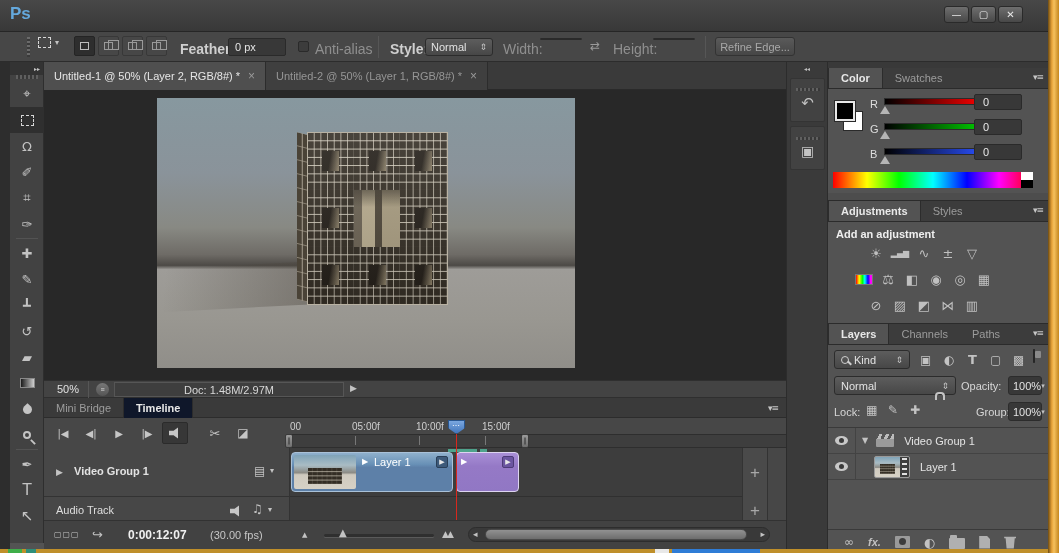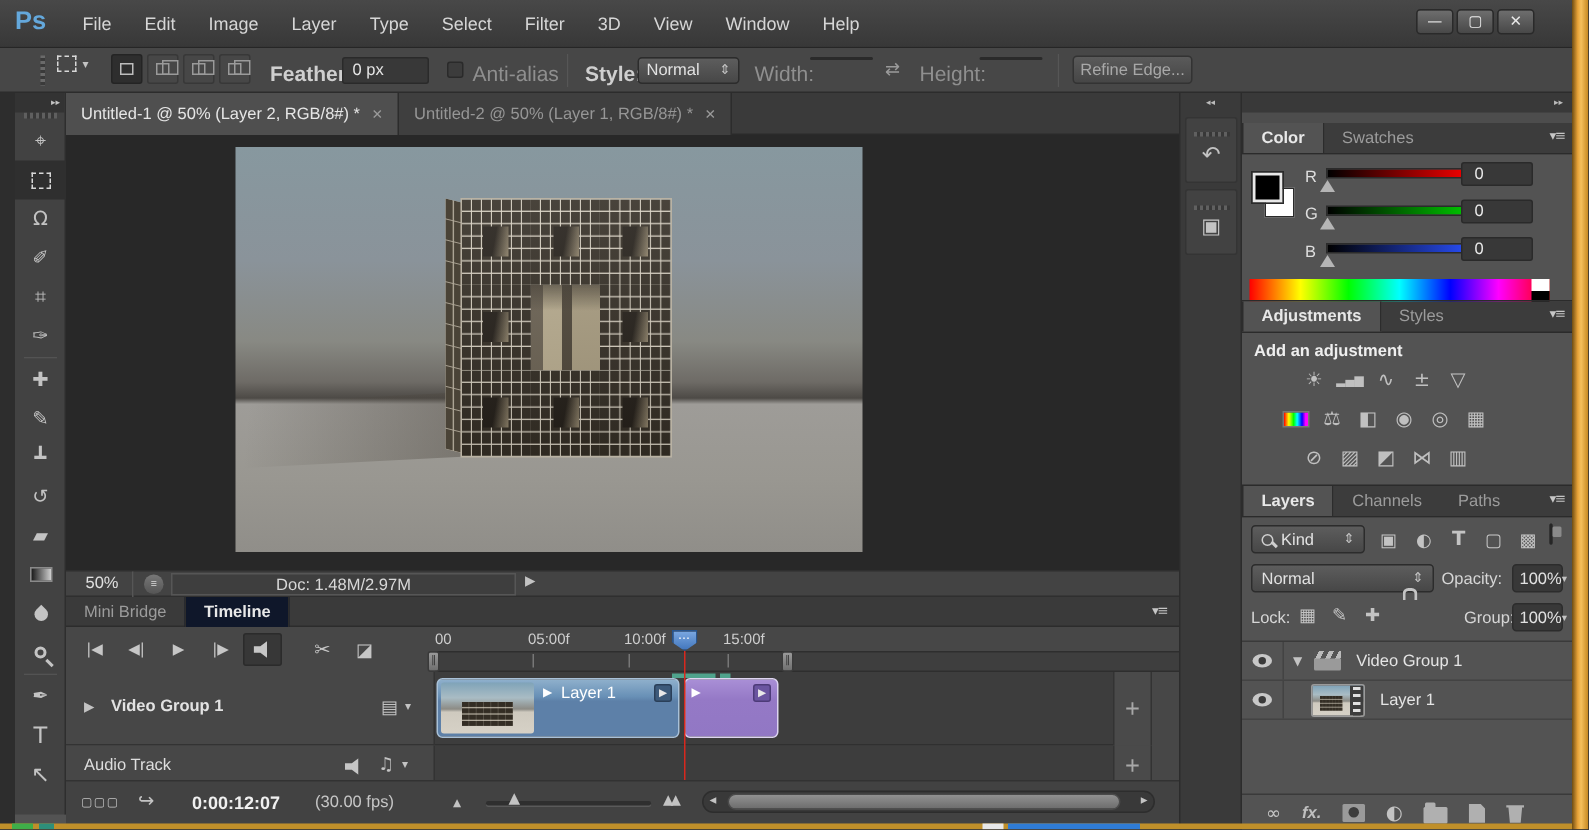--- a/index.html
+++ b/index.html
@@ -174,33 +174,20 @@
     background:linear-gradient(90deg,#6e4c12,#e8a338 35%,#f5c05c 55%,#c4861e); }
   .deskstrip { left:0;top:549px;width:1048px;height:4px;background:#bf8f2a; }
 </style>
 </head>
 <body>
 
 <div id="app">
 
   <div class="p titlebar">
     <span class="p pslogo">Ps</span>
-    <div class="p menus">
-      <span>File</span>
-      <span>Edit</span>
-      <span>Image</span>
-      <span>Layer</span>
-      <span>Type</span>
-      <span>Select</span>
-      <span>Filter</span>
-      <span>3D</span>
-      <span>View</span>
-      <span>Window</span>
-      <span>Help</span>
-    </div>
     <div class="p winbtn" style="left:944px">—</div>
     <div class="p winbtn" style="left:971px">▢</div>
     <div class="p winbtn" style="left:998px">✕</div>
   </div>
 
   <div class="p optionsbar">
     <div class="p gripv"></div>
     <div class="p row" style="left:38px;top:5px;gap:4px">
       <span class="marq"></span>
       <span class="ic" style="font-size:8px">▾</span>
@@ -444,21 +431,21 @@
     </div>
     <div class="p stripbtn" style="top:64px">
       <span class="sgrip"></span>
       <span class="ic" style="font-size:14px">▣</span>
     </div>
   </div>
 
   <div class="p dock">
     <div class="p docktop ic">▸▸</div>
 
-    <div class="p" style="left:0;top:20px;width:212px;height:125px">
+    <div class="p" style="left:0;top:6px;width:212px;height:125px">
       <div class="phead">
         <span class="ptab act" style="line-height:21px">Color</span>
         <span class="ptab" style="line-height:21px">Swatches</span>
         <span class="pmenu ic">▾≡</span>
       </div>
       <div class="panelbody p" style="left:0;top:21px;width:220px;height:104px">
         <div class="p" style="left:15px;top:22px;width:20px;height:20px;background:#fff;border:1px solid #2a2a2a"></div>
         <div class="p" style="left:7px;top:12px;width:20px;height:20px;background:#000;border:2px solid #e8e8e8;outline:1px solid #2a2a2a"></div>
         <span class="p" style="left:42px;top:9px;color:#dedede">R</span>
         <div class="p slider-track" style="left:56px;top:9px;width:100px;background:linear-gradient(90deg,#000,#f00)"></div>

